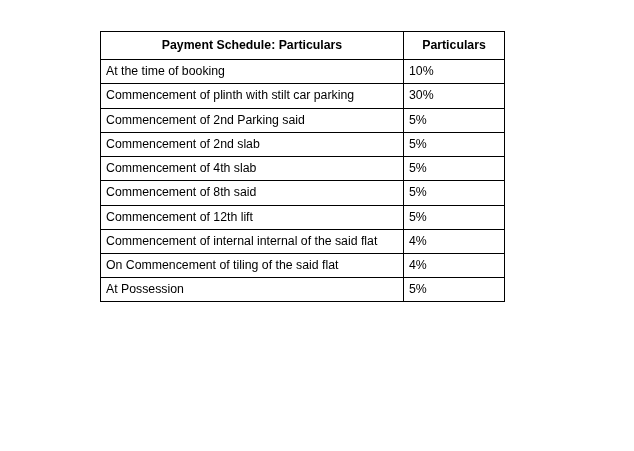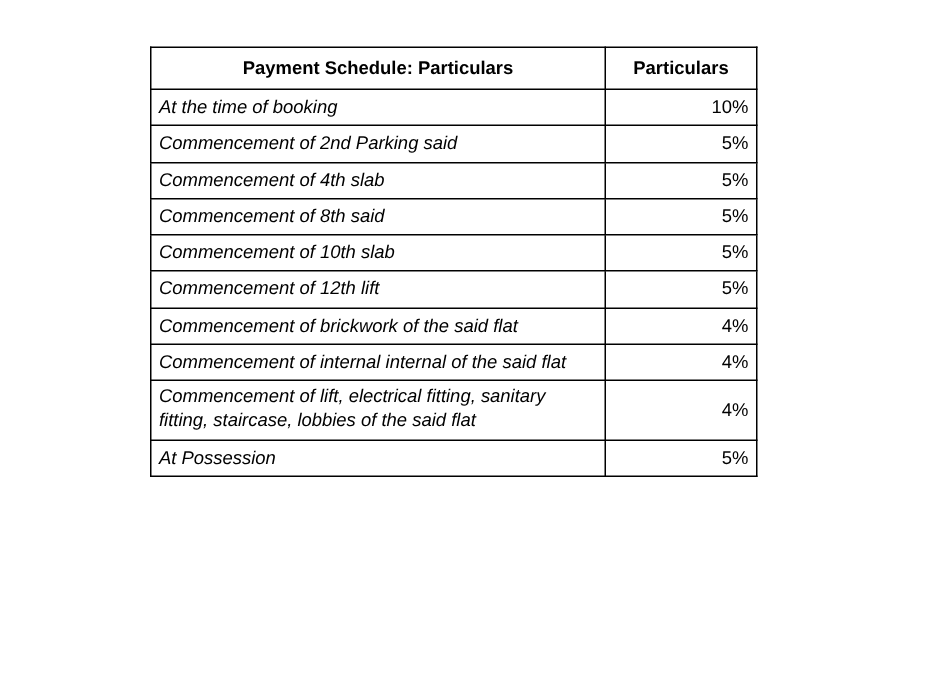--- a/index.html
+++ b/index.html
@@ -42,24 +42,23 @@
   table.schedule th {
     font-weight: bold;
     text-align: center;
     padding-top: 5px;
     padding-bottom: 6px;
   }
   col.c-particulars { width: 303px; }
   col.c-percentage { width: 101px; }
   td.particulars {
     text-align: left;
-    font-style: italic;
   }
   td.percentage {
-    text-align: right;
+    text-align: left;
   }
   .two-line {
     line-height: 1.30;
   }
 </style>
 </head>
 <body>
 
 <div class="page">
   <div class="table-wrap">
@@ -73,49 +72,49 @@
           <th>Payment Schedule: Particulars</th>
           <th>Particulars</th>
         </tr>
       </thead>
       <tbody>
         <tr>
           <td class="particulars">At the time of booking</td>
           <td class="percentage">10%</td>
         </tr>
         <tr>
+          <td class="particulars">Commencement of plinth with stilt car parking</td>
+          <td class="percentage">30%</td>
+        </tr>
+        <tr>
           <td class="particulars">Commencement of 2nd Parking said</td>
+          <td class="percentage">5%</td>
+        </tr>
+        <tr>
+          <td class="particulars">Commencement of 2nd slab</td>
           <td class="percentage">5%</td>
         </tr>
         <tr>
           <td class="particulars">Commencement of 4th slab</td>
           <td class="percentage">5%</td>
         </tr>
         <tr>
           <td class="particulars">Commencement of 8th said</td>
           <td class="percentage">5%</td>
         </tr>
         <tr>
-          <td class="particulars">Commencement of 10th slab</td>
-          <td class="percentage">5%</td>
-        </tr>
-        <tr>
           <td class="particulars">Commencement of 12th lift</td>
           <td class="percentage">5%</td>
-        </tr>
-        <tr>
-          <td class="particulars">Commencement of brickwork of the said flat</td>
-          <td class="percentage">4%</td>
         </tr>
         <tr>
           <td class="particulars">Commencement of internal internal of the said flat</td>
           <td class="percentage">4%</td>
         </tr>
         <tr>
-          <td class="particulars two-line">Commencement of lift, electrical fitting, sanitary fitting, staircase, lobbies of the said flat</td>
+          <td class="particulars">On Commencement of tiling of the said flat</td>
           <td class="percentage">4%</td>
         </tr>
         <tr>
           <td class="particulars">At Possession</td>
           <td class="percentage">5%</td>
         </tr>
       </tbody>
     </table>
   </div>
 </div>

